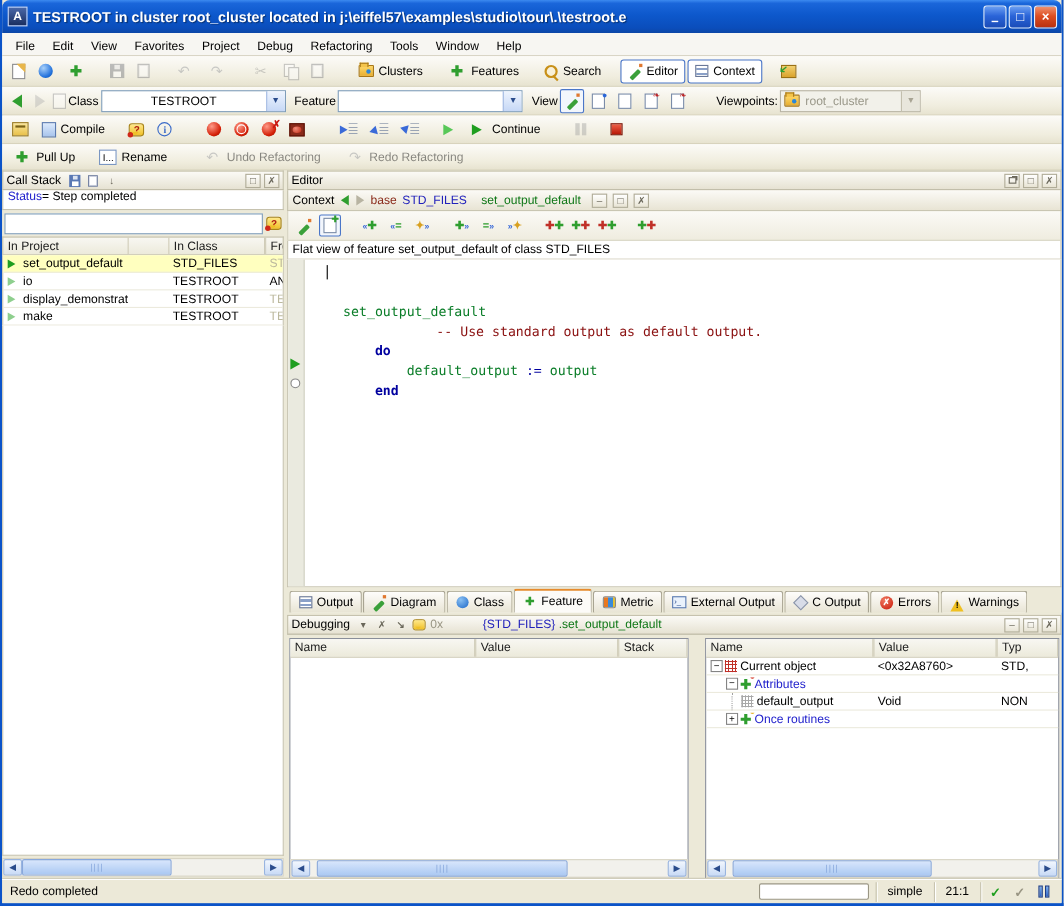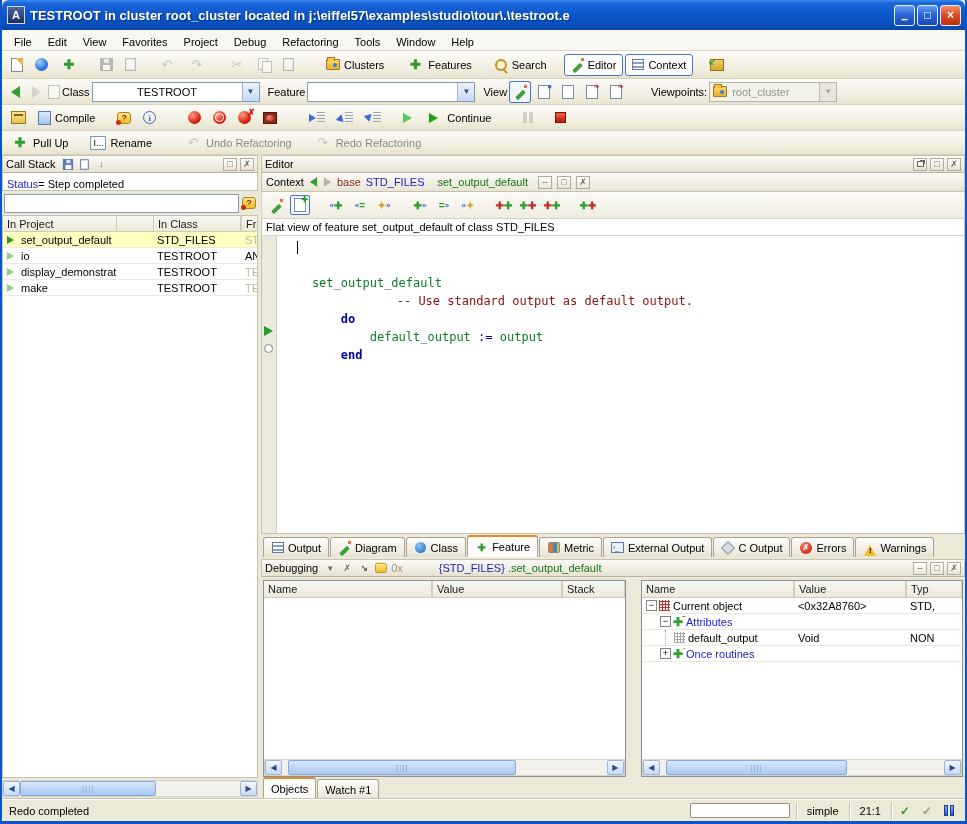--- a/index.html
+++ b/index.html
@@ -114,21 +114,21 @@
   .phead { height:18px; flex:0 0 18px; display:flex; align-items:center; gap:3px; padding:0 3px;
     background:linear-gradient(180deg,#fbfaf6,#e6e2d2); border:1px solid #c6c2ae; border-bottom:1px solid #b8b4a0; }
   .phead .ptitle { font-size:11px; margin-right:2px; }
   .phead .sp { flex:1; }
   .hbtn { width:14px; height:13px; border:1px solid #b0ac98; background:linear-gradient(180deg,#fff,#e8e4d4); color:#6a675a;
     display:inline-flex; align-items:center; justify-content:center; font-size:9px; line-height:1; }
   .hbtn.noborder { border-color:transparent; background:transparent; }
   .restore-sq { width:7px; height:6px; border:1px solid #6a675a; box-shadow:2px -2px 0 -1px #6a675a; }
 
   
-  .statusline { height:18px; flex:0 0 18px; background:#fff; border:1px solid #c6c2ae; border-top:none; display:flex; align-items:flex-end; padding:0 4px; }
+  .statusline { height:18px; flex:0 0 18px; background:#fff; border:1px solid #c6c2ae; border-top:none; display:flex; align-items:flex-start; padding:0 4px; }
   .statusline .blue { color:#2222cc; }
   .cs-inputrow { height:24px; flex:0 0 24px; display:flex; align-items:center; gap:3px; padding:2px 2px; }
   .cs-input { flex:1; height:19px; border:1px solid #7f9db9; background:#fff; font-family:"Liberation Sans",sans-serif; font-size:11px; padding:0 3px; }
   .grid { background:#fff; border:1px solid #c6c2ae; border-top:none; }
   .trow { display:flex; height:16px; align-items:center; border-bottom:1px solid #eceadd; }
   .thead { height:17px; background:linear-gradient(180deg,#f8f7f2,#eceadb); border-bottom:1px solid #d0ccb8; }
   .thead .tc { font-size:11px; color:#202020; border-right:1px solid #d0ccb8; height:100%; display:flex; align-items:center; }
   .tc { padding:0 4px; overflow:hidden; white-space:nowrap; }
   .cs-c1 { width:114px; flex:0 0 114px; display:flex; align-items:center; gap:3px; }
   .cs-c2 { width:88px; flex:0 0 88px;margin-left:36px; }
@@ -743,28 +743,20 @@
             <div class="dfill"></div>
             <div class="hscroll">
               <span class="sarrow">◀</span>
               <span class="strack">
                   <span class="sthumb" style="left:2%;width:64%"></span>
                 </span>
               <span class="sarrow">▶</span>
             </div>
           </div>
         </div>
-        <div class="objtabs">
-          <span class="tab active">
-              <span>Objects</span>
-            </span>
-          <span class="tab">
-              <span>Watch #1</span>
-            </span>
-        </div>
       </div>
     </div>
   </div>
 
   <div class="statusbar">
     <span class="sb-msg">Redo completed</span>
     <span class="sb-prog"></span>
     <span class="sb-cell">simple</span>
     <span class="sb-cell">21:1</span>
     <span class="sb-cell" style="gap:4px;padding:2px 4px">

